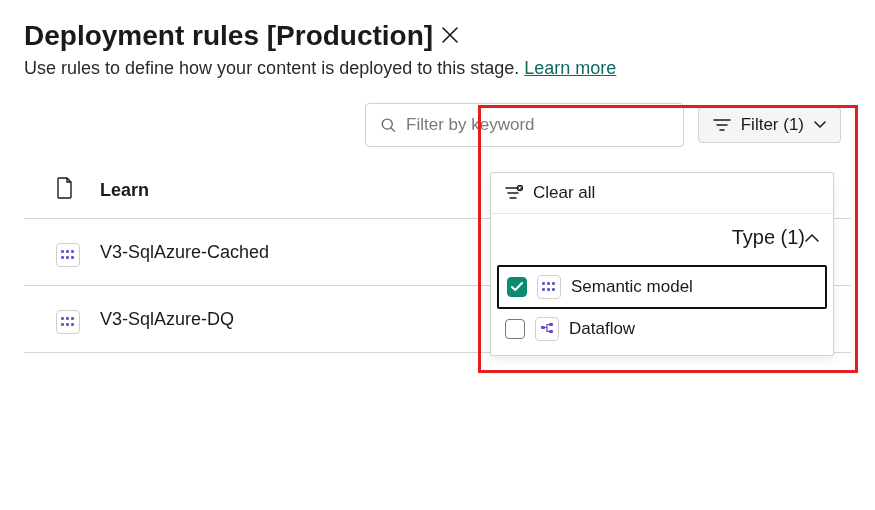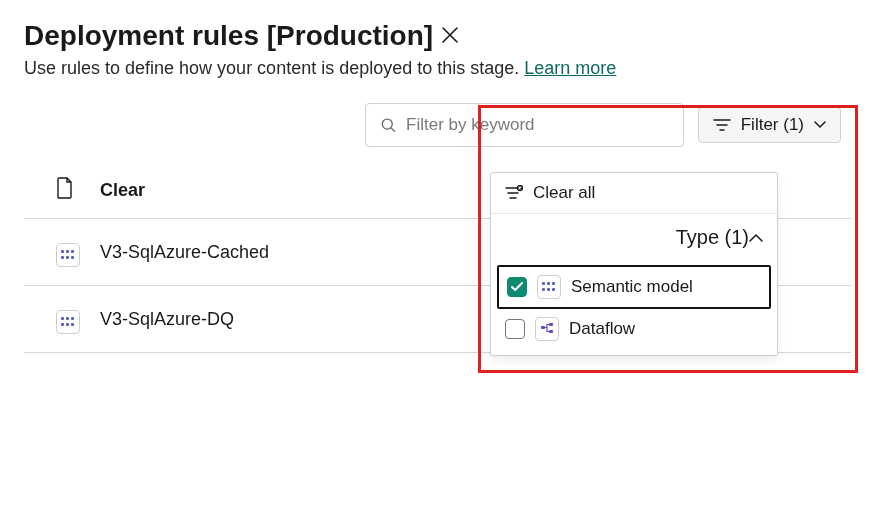--- a/index.html
+++ b/index.html
@@ -43,21 +43,21 @@
   
   .tbl { width: 100%; border-collapse: collapse; }
   .tbl th { text-align: left; font-size: 18px; font-weight: 600; padding: 12px 10px 14px; border-bottom: 1px solid #d6d6d6; }
   .tbl th.col-icon { width: 60px; padding-left: 32px; }
   .tbl td { padding: 18px 10px; border-bottom: 1px solid #d6d6d6; font-size: 18px; vertical-align: middle; }
   .tbl td.col-icon { padding-left: 32px; }
 
   
   .callout-box { position: absolute; top: 105px; left: 478px; width: 380px; height: 268px; border: 3px solid #e02020; pointer-events: none; }
   .filter-panel {
-    position: absolute; top: 172px; left: 490px; width: 288px;
+    position: absolute; top: 172px; left: 490px; width: 344px;
     background: #fff; border: 1px solid #d1d1d1; border-radius: 2px;
     box-shadow: 0 4px 10px rgba(0,0,0,0.08);
   }
   .panel-clear {
     display: flex; align-items: center; gap: 10px;
     padding: 10px 14px; font-size: 17px; cursor: pointer;
     border-bottom: 1px solid #e6e6e6;
   }
   .panel-section-hdr {
     display: flex; align-items: center; justify-content: flex-end;
@@ -121,21 +121,21 @@
 
 <table class="tbl">
   <thead>
     <tr>
       <th class="col-icon">
         <svg class="doc-icon" viewBox="0 0 18 22">
             <path d="M3 1 h8 l4 4 v15 a1 1 0 0 1 -1 1 h-11 a1 1 0 0 1 -1 -1 v-18 a1 1 0 0 1 1 -1 z" fill="none" stroke="#1a1a1a" stroke-width="1.4"></path>
             <path d="M11 1 v4 h4" fill="none" stroke="#1a1a1a" stroke-width="1.4"></path>
           </svg>
       </th>
-      <th>Clear</th>
+      <th>Learn</th>
     </tr>
   </thead>
   <tbody>
     <tr>
       <td class="col-icon">
         <span class="item-type-icon">
             <span class="sm-dots">
               <span></span>
               <span></span>
               <span></span>

